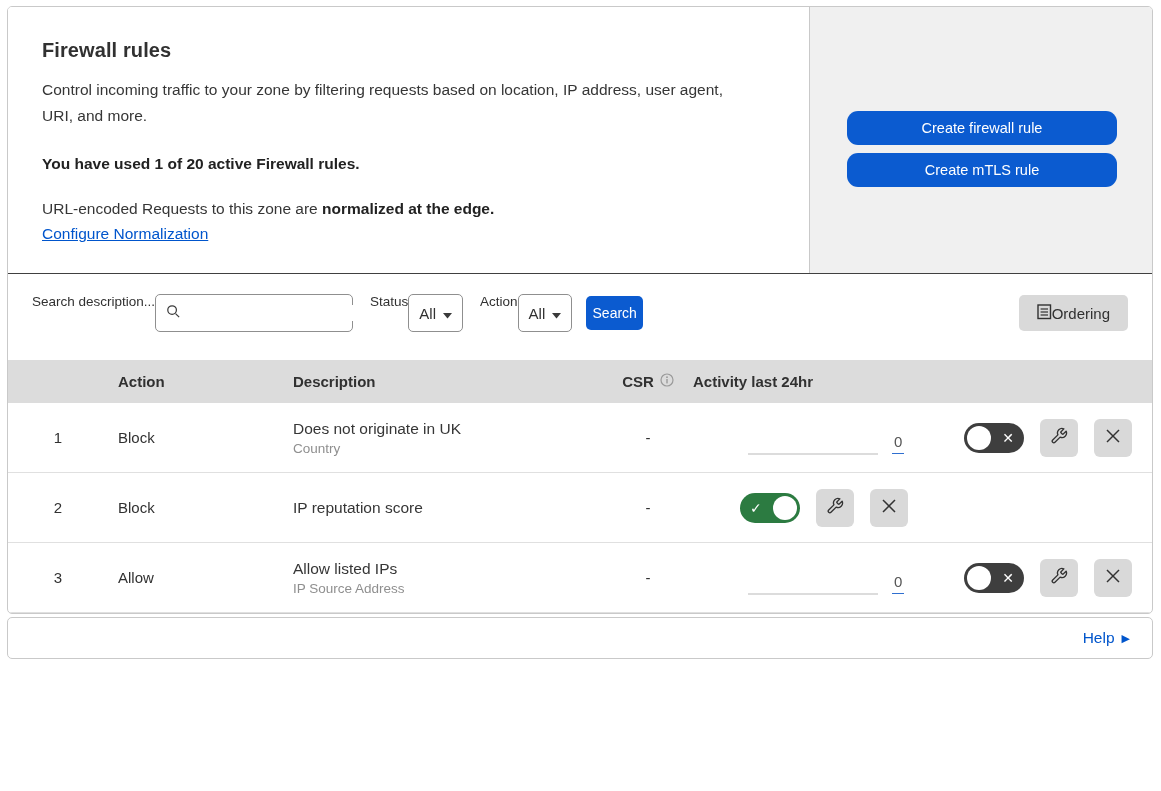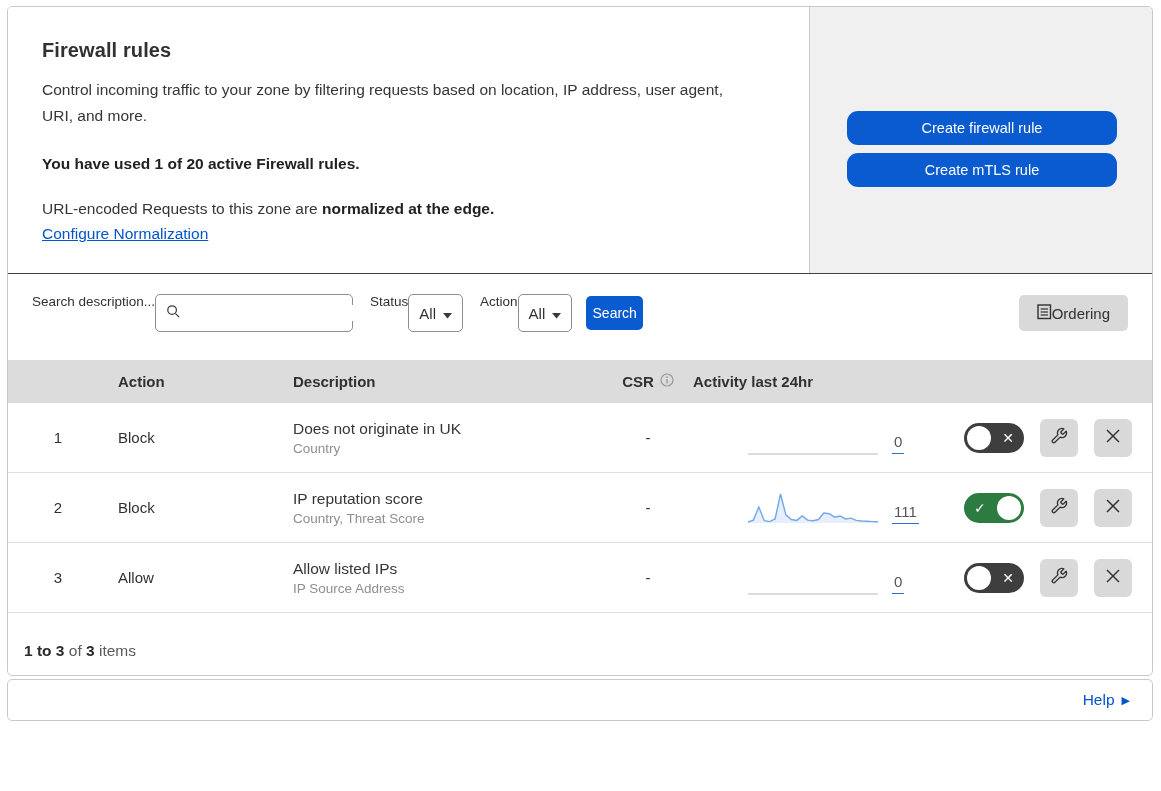--- a/index.html
+++ b/index.html
@@ -230,30 +230,22 @@
               </svg></span>
           </button>
       </div>
     </div>
 
     <div class="tgrid trow">
       <div class="td-num">2</div>
       <div class="td-action">Block</div>
       <div class="td-desc">
         <div class="desc-title">IP reputation score</div>
-        <div class="desc-sub">Country, Threat Score</div>
       </div>
       <div class="td-csr">-</div>
-      <div class="td-activity">
-        <div class="spark"><svg width="130" height="36" viewBox="0 0 130 36">
-              <polygon points="0.0,32.1 5.4,30.1 10.8,17.0 16.3,30.7 21.7,31.6 27.1,28.9 32.5,4.0 37.9,24.9 43.3,29.5 48.8,30.4 54.2,26.0 59.6,30.1 65.0,30.7 70.4,29.5 75.8,23.1 81.3,23.7 86.7,27.2 92.1,26.0 97.5,28.9 102.9,28.1 108.3,30.4 113.8,31.0 119.2,31.3 124.6,31.6 130.0,31.8 130,33 0,33" fill="rgba(116,167,232,0.18)"></polygon>
-              <polyline points="0.0,32.1 5.4,30.1 10.8,17.0 16.3,30.7 21.7,31.6 27.1,28.9 32.5,4.0 37.9,24.9 43.3,29.5 48.8,30.4 54.2,26.0 59.6,30.1 65.0,30.7 70.4,29.5 75.8,23.1 81.3,23.7 86.7,27.2 92.1,26.0 97.5,28.9 102.9,28.1 108.3,30.4 113.8,31.0 119.2,31.3 124.6,31.6 130.0,31.8" fill="none" stroke="#74a7e8" stroke-width="1.4"></polyline>
-            </svg></div>
-        <a class="activity-val">111</a>
-      </div>
       <div class="td-controls">
         <div class="toggle on">
             <span class="glyph">✓</span>
             <span class="knob"></span>
           </div>
         <button class="icon-btn">
             <span><svg width="18" height="18" viewBox="0 0 24 24" fill="none" stroke="#333" stroke-width="1.8" stroke-linecap="round" stroke-linejoin="round">
                 <path d="M14.7 6.3a1 1 0 0 0 0 1.4l1.6 1.6a1 1 0 0 0 1.4 0l3.77-3.77a6 6 0 0 1-7.94 7.94l-6.91 6.91a2.12 2.12 0 0 1-3-3l6.91-6.91a6 6 0 0 1 7.94-7.94l-3.76 3.76z"></path>
               </svg></span>
           </button>
@@ -292,23 +284,20 @@
           </button>
         <button class="icon-btn">
             <span><svg width="16" height="16" viewBox="0 0 16 16">
                 <line x1="2" y1="2" x2="14" y2="14" stroke="#333" stroke-width="1.5"></line>
                 <line x1="14" y1="2" x2="2" y2="14" stroke="#333" stroke-width="1.5"></line>
               </svg></span>
           </button>
       </div>
     </div>
 
-    <div class="summary">
-      <b>1 to 3</b><span> of </span><b>3</b><span> items</span>
-    </div>
   </div>
 
   <div class="helpbar">
     <a class="help-link">
       <span>Help</span>
       <span class="help-arrow">▶</span>
     </a>
   </div>
 </div>
 

